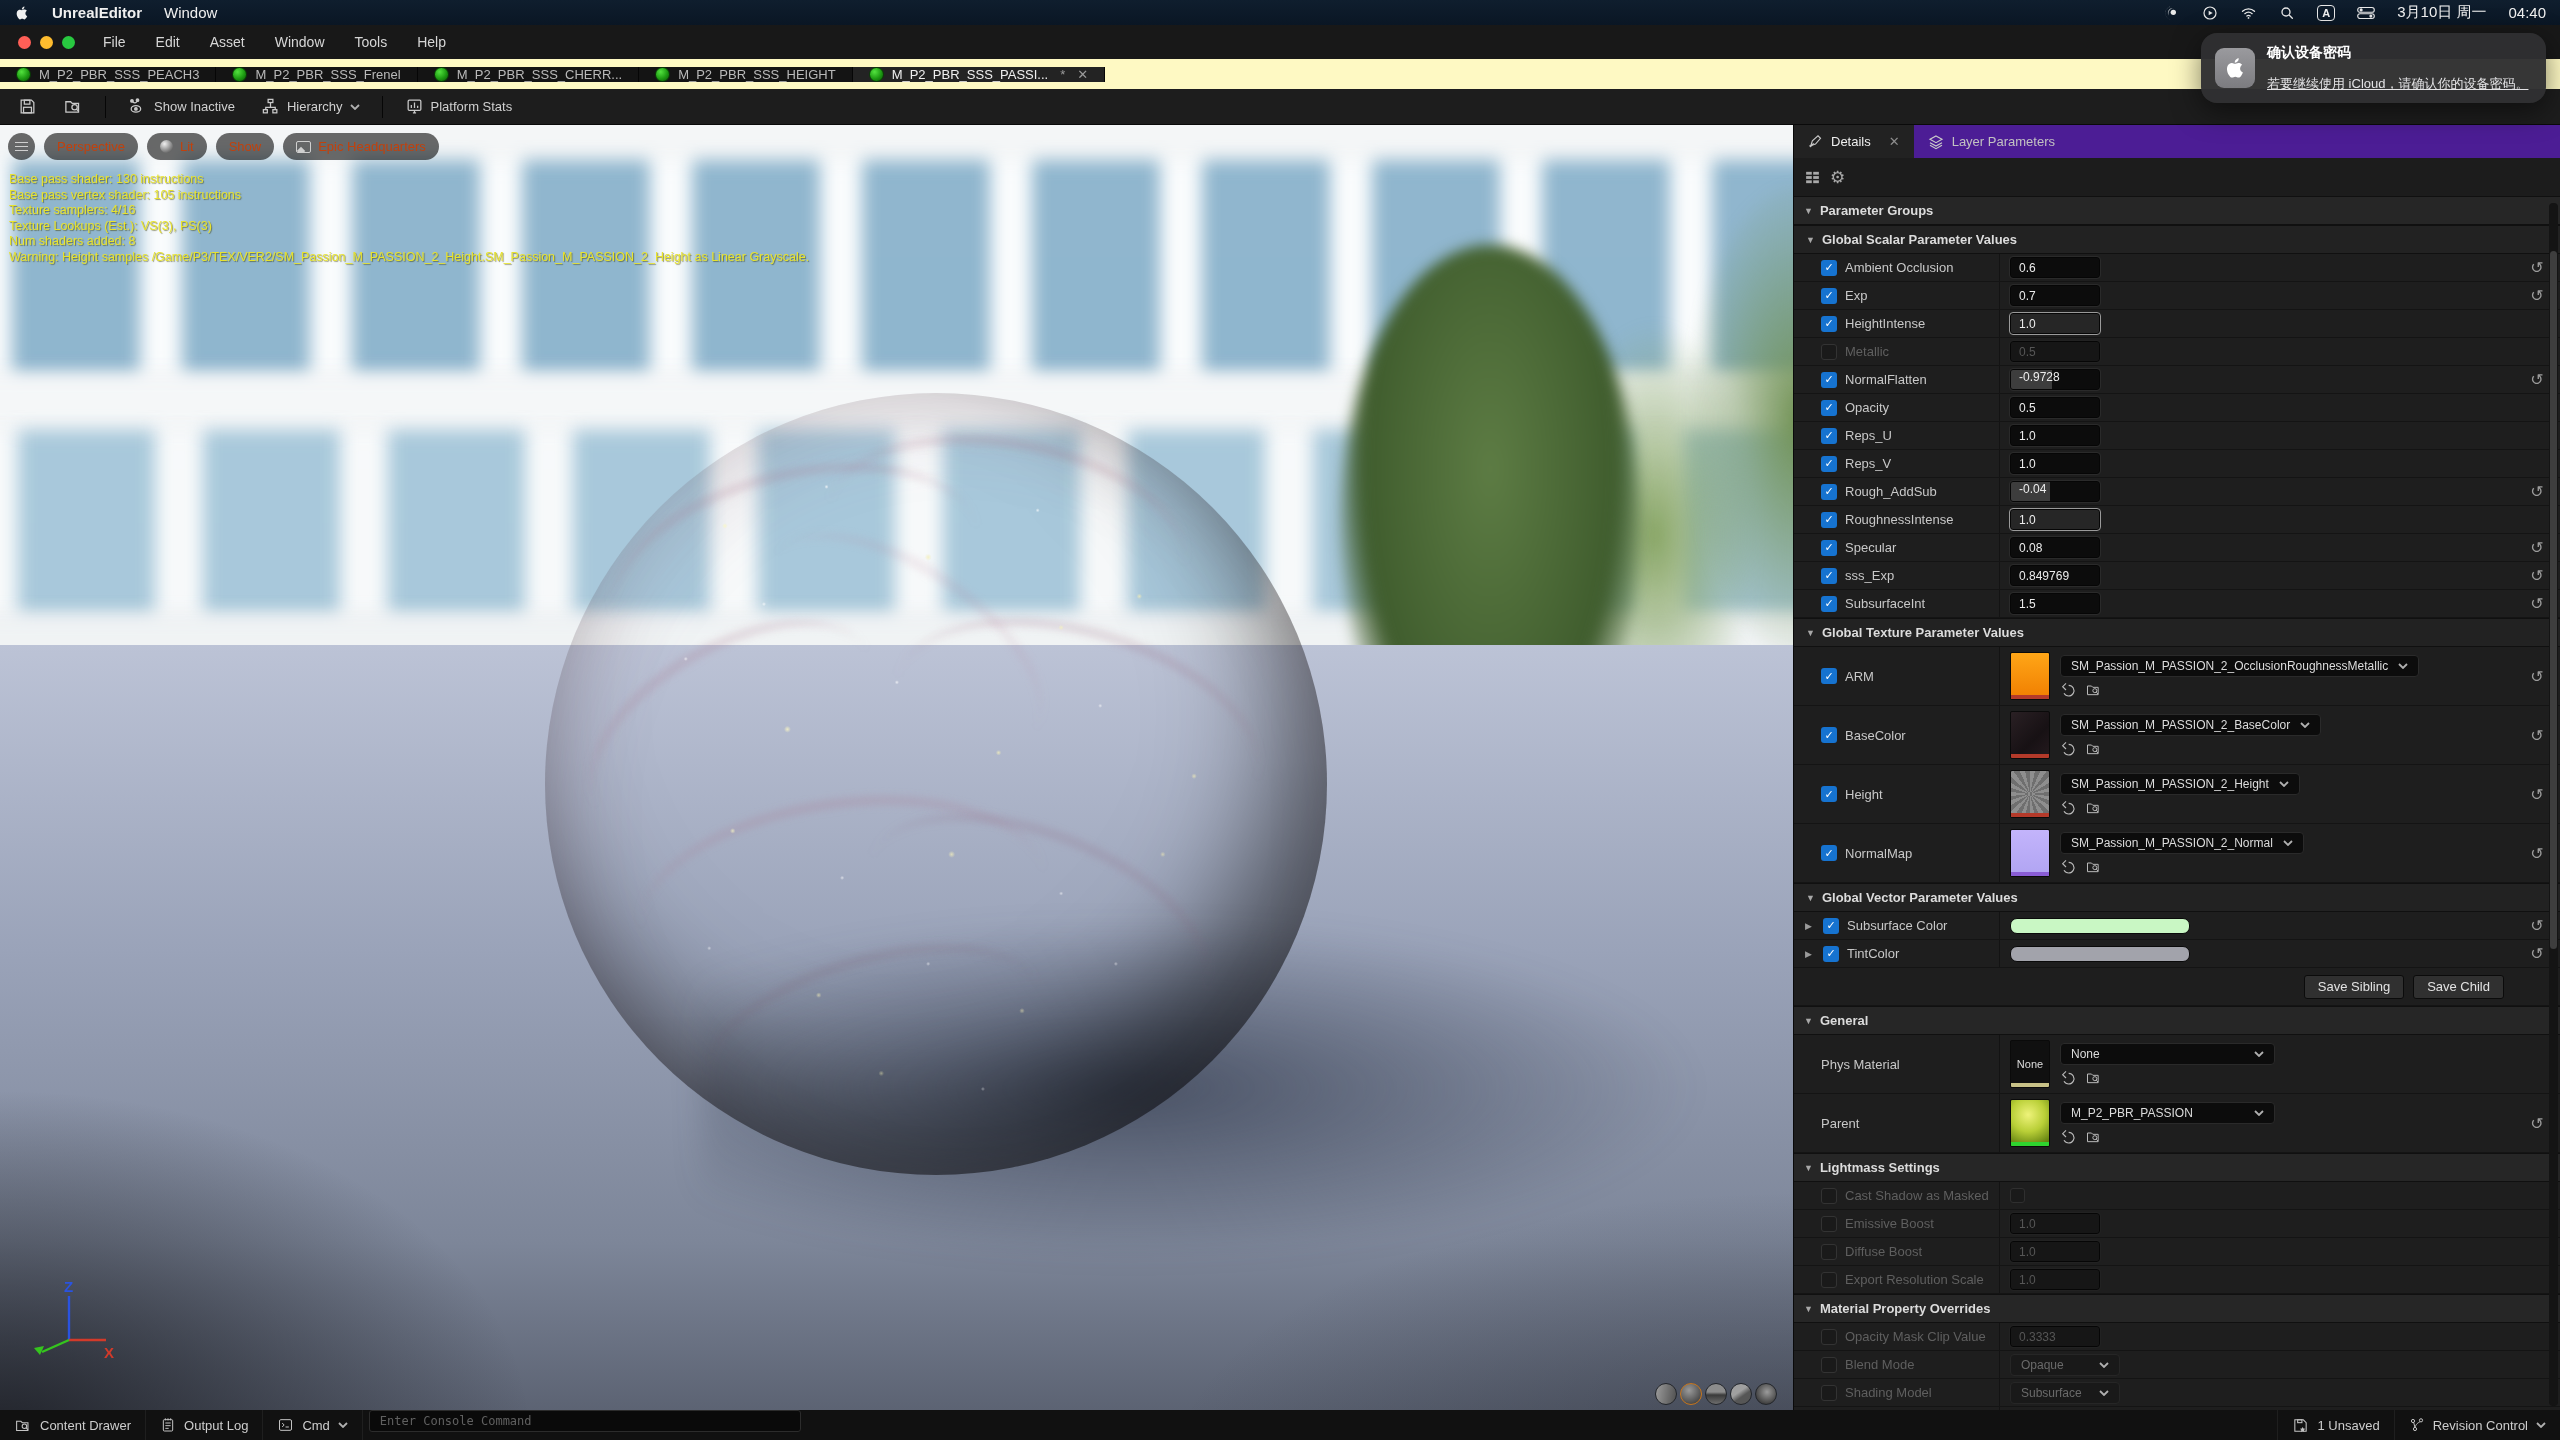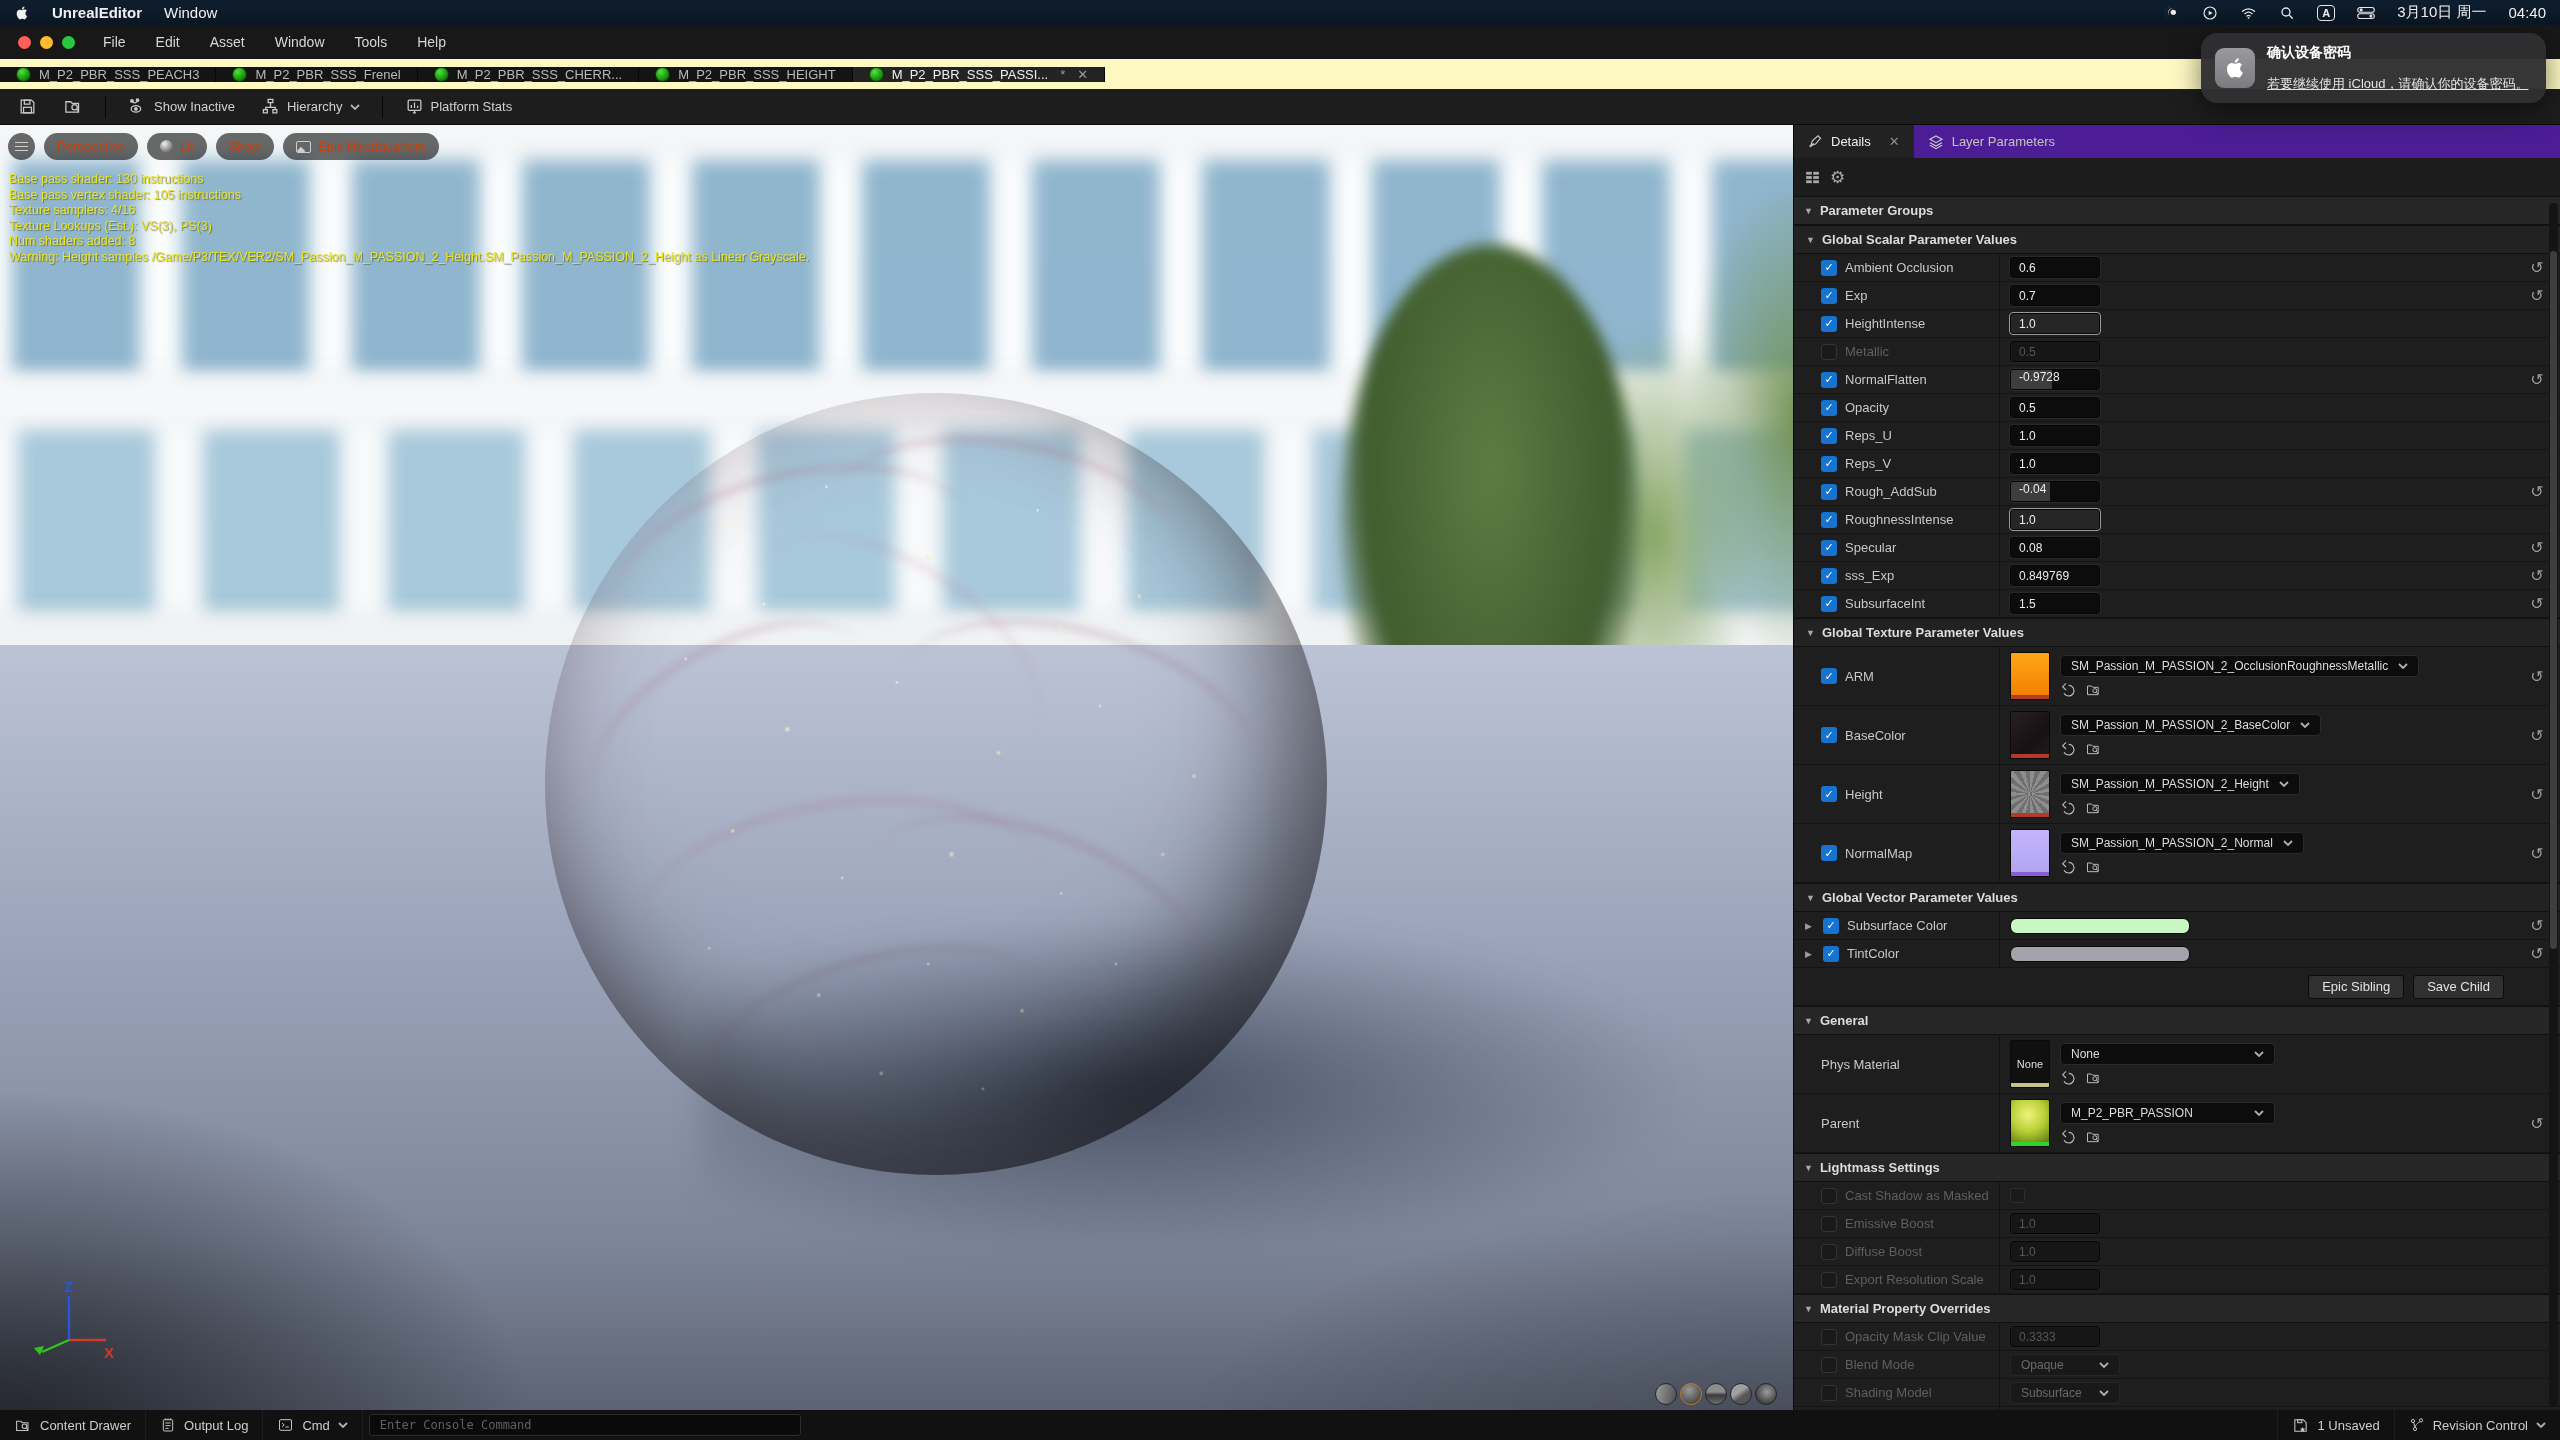--- a/index.html
+++ b/index.html
@@ -184,21 +184,21 @@
   .swatch { width:180px; height:16px; border-radius:7px; border:1px solid #0a0a0a; }
   .savebtns { height:38px; display:flex; align-items:center; justify-content:flex-end; gap:9px;
     padding-right:56px; background:#1e1e1e; border-bottom:1px solid #141414; }
   .btn { height:24px; background:#303030; border:1px solid #0b0b0b; border-radius:3px; color:#e2e2e2;
     font-size:13px; display:flex; align-items:center; padding:0 13px; }
   .vthumb-cb { width:15px; height:15px; border-radius:3px; background:#1a1a1a; border:1px solid #2f2f2f; }
   .scrolltrack { position:absolute; right:2px; top:78px; bottom:4px; width:9px; background:#141414; border-radius:4px; }
   .scrollthumb { position:absolute; left:1px; right:1px; top:4%; height:58%; background:#3e3e3e; border-radius:4px; }
 
   
-  .statusbar { height:30px; background:#111; display:flex; align-items:center; color:#cdcdcd; font-size:13px; }
+  .statusbar { height:30px; background:#111; display:flex; align-items:flex-start; color:#cdcdcd; font-size:13px; }
   .sb-item { display:flex; align-items:center; gap:8px; padding:0 14px; height:100%; border-right:1px solid #1f1f1f; }
   .sb-right { margin-left:auto; display:flex; align-items:center; height:100%; }
   .sb-right .sb-item { border-right:none; border-left:1px solid #1f1f1f; }
   .console { width:432px; height:22px; background:#0a0a0a; border:1px solid #2c2c2c; border-radius:3px;
     margin-left:6px; display:flex; align-items:center; padding:0 10px; color:#606060;
     font-family:"DejaVu Sans Mono",monospace; font-size:12px; }
   .sico { stroke:#c4c4c4; fill:none; stroke-width:1.5; }
 </style>
 </head>
 <body>
@@ -794,21 +794,21 @@
             <span class="exp">▶</span>
             <span class="cb on">✓</span>
             <span>TintColor</span>
           </span>
           <span class="pval">
             <span class="swatch" style="background:#a2a3ab"></span>
           </span>
           <span class="resetcol">↺</span>
         </div>
         <div class="savebtns">
-          <span class="btn">Epic Sibling</span>
+          <span class="btn">Save Sibling</span>
           <span class="btn">Save Child</span>
         </div>
         <div class="sechdr">
           <span class="tri">▼</span>
           <span>General</span>
         </div>
         <div class="prow tall">
           <span class="plabel">
             <span>Phys Material</span>
           </span>

